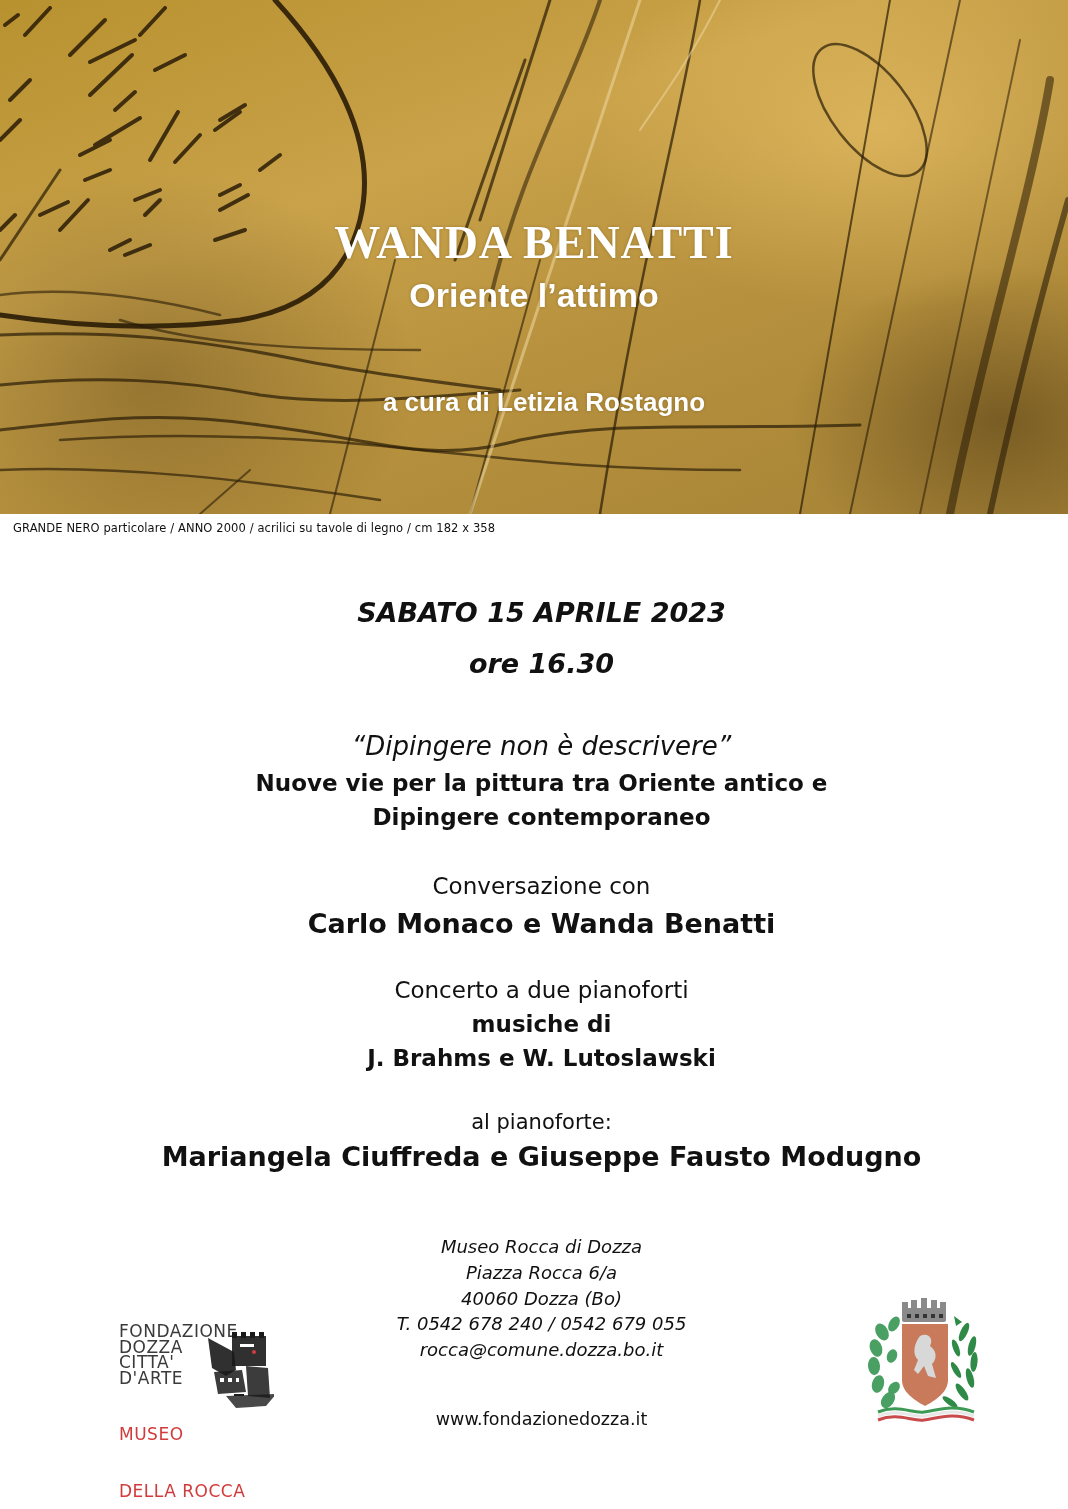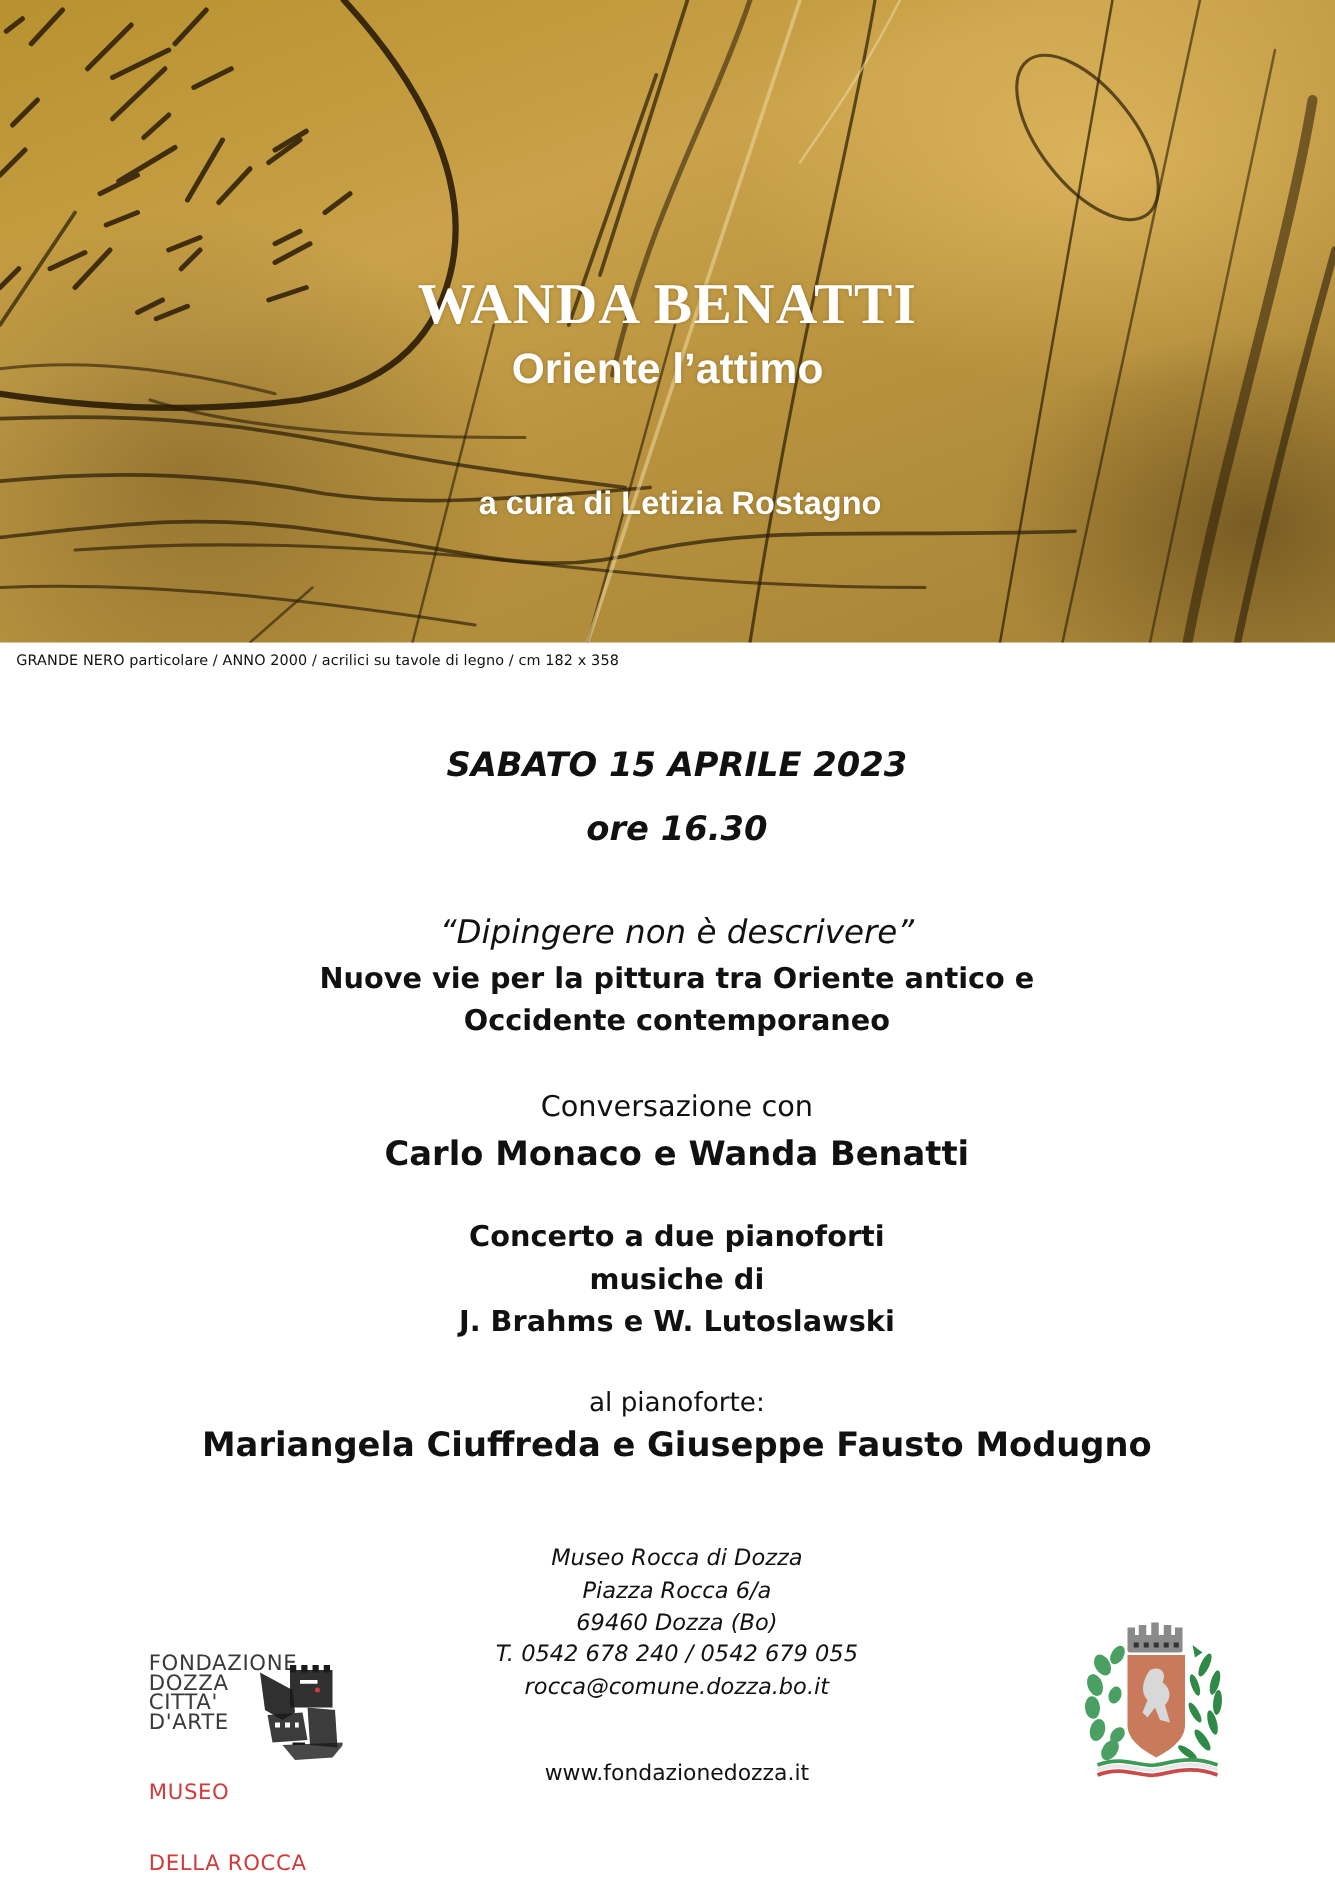--- a/index.html
+++ b/index.html
@@ -38,21 +38,21 @@
 
   
   .center { position: absolute; left: 0; width: 1068px; text-align: center; padding-left: 15px; }
   .date { top: 597px; font-size: 27px; font-style: italic; font-weight: bold; }
   .time { top: 648px; font-size: 27px; font-style: italic; font-weight: bold; }
   .quote { top: 731px; font-size: 26px; font-style: italic; }
   .subtitle1 { top: 770px; font-size: 23px; font-weight: bold; }
   .subtitle2 { top: 804px; font-size: 23px; font-weight: bold; }
   .conv-label { top: 873px; font-size: 23px; }
   .conv-names { top: 908px; font-size: 27px; font-weight: bold; }
-  .concert1 { top: 977px; font-size: 23px; font-weight: bold; }
+  .concert1 { top: 977px; font-size: 23px; font-weight: normal; }
   .concert2 { top: 1011px; font-size: 23px; font-weight: bold; }
   .concert3 { top: 1045px; font-size: 23px; font-weight: bold; }
   .piano-label { top: 1110px; font-size: 21px; }
   .performers { top: 1141px; font-size: 27px; font-weight: bold; }
 
   .address { top: 1234px; font-size: 18px; font-style: italic; line-height: 25.8px; }
   .website { top: 1409px; font-size: 17.5px; }
 
   
   .logo-fondazione { position: absolute; left: 114px; top: 1318px; width: 170px; height: 100px; }
@@ -137,36 +137,36 @@
   <div class="hero-text hero-curator">a cura di Letizia Rostagno</div>
 </div>
 
 <div class="caption">GRANDE NERO particolare / ANNO 2000 / acrilici su tavole di legno / cm 182 x 358</div>
 
 <div class="center date">SABATO 15 APRILE 2023</div>
 <div class="center time">ore 16.30</div>
 
 <div class="center quote">“Dipingere non è descrivere”</div>
 <div class="center subtitle1">Nuove vie per la pittura tra Oriente antico e</div>
-<div class="center subtitle2">Occidente contemporaneo</div>
+<div class="center subtitle2">Dipingere contemporaneo</div>
 
 <div class="center conv-label">Conversazione con</div>
 <div class="center conv-names">Carlo Monaco e Wanda Benatti</div>
 
 <div class="center concert1">Concerto a due pianoforti</div>
 <div class="center concert2">musiche di</div>
 <div class="center concert3">J. Brahms e W. Lutoslawski</div>
 
 <div class="center piano-label">al pianoforte:</div>
 <div class="center performers">Mariangela Ciuffreda e Giuseppe Fausto Modugno</div>
 
 <div class="center address">
   <div>Museo Rocca di Dozza</div>
   <div>Piazza Rocca 6/a</div>
-  <div>69460 Dozza (Bo)</div>
+  <div>40060 Dozza (Bo)</div>
   <div>T. 0542 678 240 / 0542 679 055</div>
   <div>rocca@comune.dozza.bo.it</div>
 </div>
 
 <div class="center website">www.fondazionedozza.it</div>
 
 <div class="logo-fondazione">
   <div class="logo-text">
     <div>FONDAZIONE</div>
     <div>DOZZA</div>

